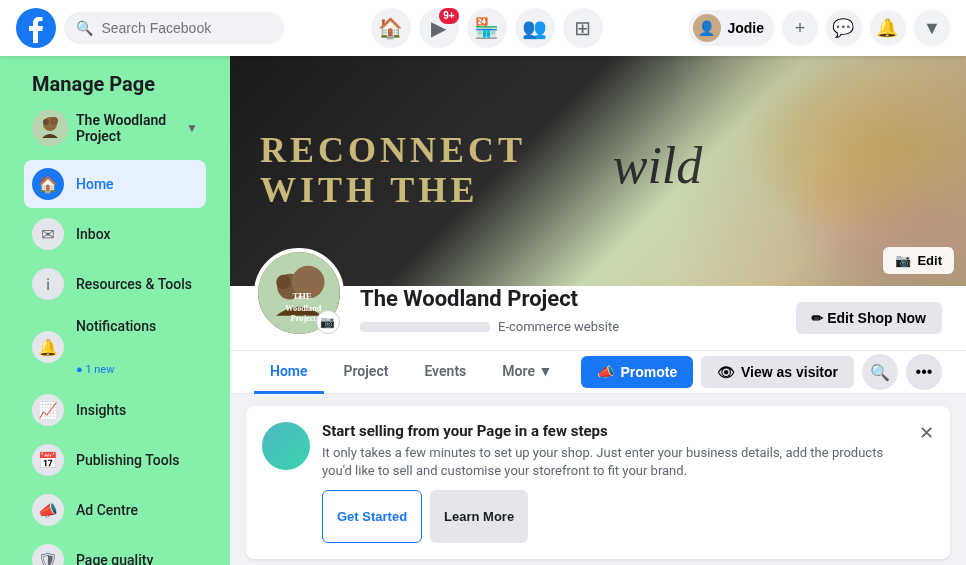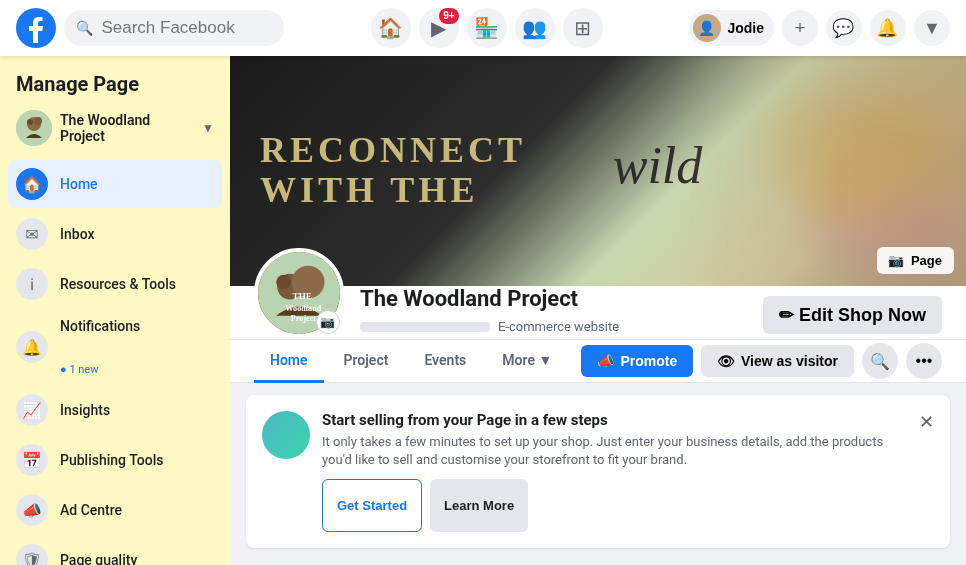--- a/index.html
+++ b/index.html
@@ -19,21 +19,21 @@
     .topnav-logo { width: 40px; height: 40px; margin-right: 8px; flex-shrink: 0; }
     .topnav-search {
       display: flex; align-items: center;
       background: #f0f2f5;
       border-radius: 20px;
       padding: 8px 12px;
       gap: 8px;
       width: 220px;
     }
     .topnav-search input {
-      border: none; background: transparent; outline: none; font-size: 17px; color: #1c1e21; width: 100%;
+      border: none; background: transparent; outline: none; font-size: 14px; color: #1c1e21; width: 100%;
     }
     .topnav-center { flex: 1; display: flex; justify-content: center; gap: 8px; }
     .nav-icon-btn {
       width: 40px; height: 40px; border-radius: 50%; background: #f0f2f5;
       border: none; cursor: pointer; display: flex; align-items: center; justify-content: center;
       font-size: 20px; position: relative; color: #606770;
     }
     .nav-badge {
       position: absolute; top: 0; right: 0;
       background: #e41e3f; color: #fff; font-size: 10px; font-weight: bold;
@@ -50,24 +50,24 @@
       width: 36px; height: 36px; border-radius: 50%; background: #f0f2f5;
       border: none; cursor: pointer; display: flex; align-items: center; justify-content: center; font-size: 18px; color: #606770;
     }
 
     
     .main-layout { display: flex; flex: 1; overflow: hidden; }
 
     
     .sidebar {
       width: 230px;
-      background: #fef9c3;
+      background: #86efac;
       flex-shrink: 0;
       overflow-y: auto;
-      padding: 12px 8px;
+      padding: 12px 24px;
       box-shadow: 2px 0 4px rgba(0,0,0,0.05);
     }
     .sidebar-title { font-size: 20px; font-weight: 700; padding: 4px 8px 8px; color: #1c1e21; }
     .page-selector {
       display: flex; align-items: center; gap: 8px;
       padding: 6px 8px; border-radius: 8px; cursor: pointer;
       margin-bottom: 8px;
     }
     .page-avatar { width: 36px; height: 36px; border-radius: 50%; background: #b8d4b0; display: flex; align-items: center; justify-content: center; overflow: hidden; flex-shrink: 0; }
     .page-avatar svg { width: 36px; height: 36px; }
@@ -104,21 +104,21 @@
     .cover-text-wild { font-family: Georgia, serif; font-size: 52px; font-style: italic; color: #2d2d2d; position: absolute; left: 52%; top: 80px; }
     .cover-flowers { position: absolute; right: 0; top: 0; width: 40%; height: 100%; background: linear-gradient(to left, rgba(180,160,120,0.8), transparent), radial-gradient(ellipse at 80% 40%, #d4a040 0%, transparent 50%), radial-gradient(ellipse at 90% 70%, #c870a0 0%, transparent 40%), radial-gradient(ellipse at 70% 60%, #f0d060 0%, transparent 30%); }
     .cover-edit-btn {
       position: absolute; bottom: 12px; right: 12px;
       background: rgba(255,255,255,0.9); border: none; border-radius: 6px;
       padding: 6px 12px; cursor: pointer; display: flex; align-items: center; gap: 6px; font-size: 13px; font-weight: 600;
     }
 
     
     .page-info-bar {
-      background: #fff; padding: 0 24px 1px;
+      background: #fff; padding: 0 24px 12px;
       display: flex; align-items: flex-end; gap: 16px;
       border-bottom: 1px solid #e4e6eb; position: relative;
     }
     .profile-pic-wrap { position: relative; margin-top: -40px; flex-shrink: 0; }
     .profile-pic {
       width: 90px; height: 90px; border-radius: 50%;
       border: 4px solid #fff;
       background: radial-gradient(circle at 40% 35%, #c8a882 0%, #8d6a3a 60%, #5a3a1a 100%);
       display: flex; align-items: center; justify-content: center; overflow: hidden;
     }
@@ -127,21 +127,21 @@
       width: 24px; height: 24px; background: #fff; border-radius: 50%;
       display: flex; align-items: center; justify-content: center; font-size: 12px; border: 1px solid #ccc;
     }
     .page-details { flex: 1; padding-bottom: 4px; }
     .page-title { font-size: 22px; font-weight: 700; color: #1c1e21; }
     .page-url-row { display: flex; align-items: center; gap: 8px; margin-top: 8px; }
     .url-placeholder { width: 130px; height: 10px; background: #e4e6eb; border-radius: 4px; }
     .page-category { font-size: 13px; color: #606770; }
     .edit-shop-btn {
       background: #e4e6eb; border: none; border-radius: 6px;
-      padding: 8px 16px; cursor: pointer; display: flex; align-items: center; gap: 6px; font-size: 18px; font-weight: 600; align-self: flex-end; margin-bottom: 4px;
+      padding: 8px 16px; cursor: pointer; display: flex; align-items: center; gap: 6px; font-size: 14px; font-weight: 600; align-self: flex-end; margin-bottom: 4px;
     }
 
     
     .page-tabs {
       background: #fff; padding: 0 24px;
       display: flex; align-items: center; gap: 4px;
       border-bottom: 1px solid #e4e6eb;
     }
     .page-tab {
       padding: 12px 16px; font-size: 14px; font-weight: 600; color: #606770;
@@ -301,21 +301,21 @@
       <div class="cover-img">
         <div class="cover-text-block">
           <div class="cover-text-line1">RECONNECT</div>
           <div class="cover-text-line2">WITH THE</div>
         </div>
         <div class="cover-text-wild">wild</div>
         <div class="cover-flowers"></div>
       </div>
       <button class="cover-edit-btn">
         <span>📷</span>
-        <span>Page</span>
+        <span>Edit</span>
       </button>
     </div>
 
     <div class="page-info-bar">
       <div class="profile-pic-wrap">
         <div class="profile-pic">
           <svg viewBox="0 0 90 90" xmlns="http://www.w3.org/2000/svg" width="90" height="90">
             <circle cx="45" cy="45" r="45" fill="#b8d4b0"></circle>
             <circle cx="35" cy="38" r="14" fill="#7a5a3a"></circle>
             <circle cx="55" cy="33" r="18" fill="#8d6a4a"></circle>

